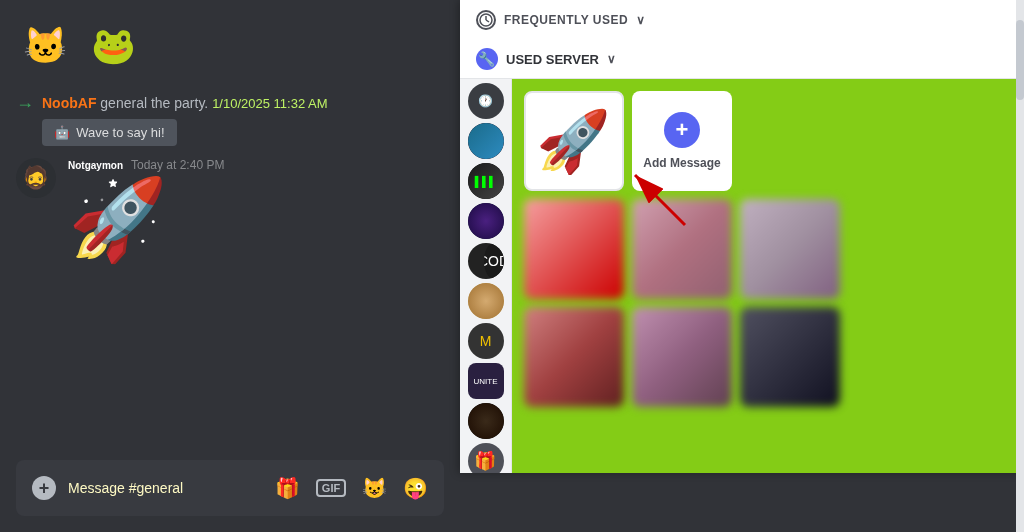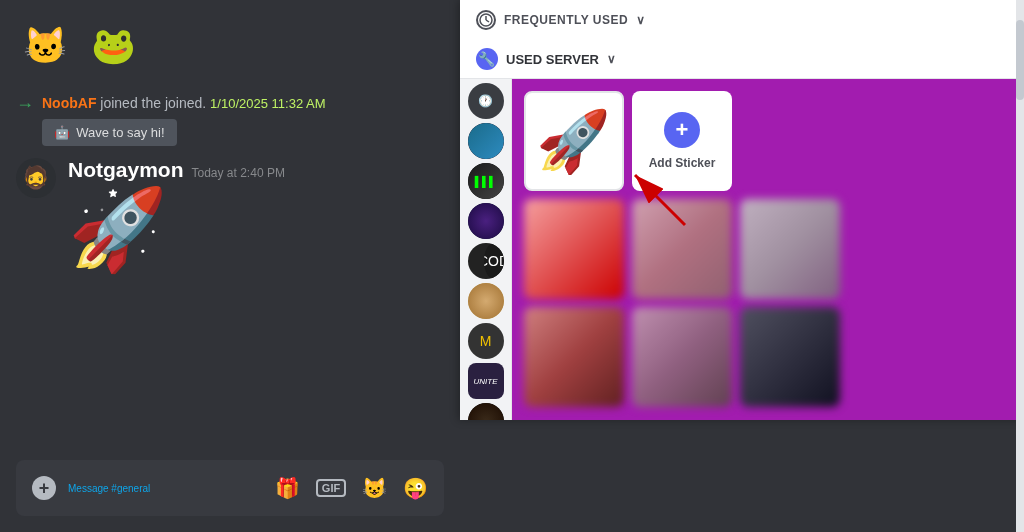--- a/index.html
+++ b/index.html
@@ -112,21 +112,21 @@
 
     .message-header {
       display: flex;
       align-items: baseline;
       gap: 8px;
     }
 
     .msg-username {
       color: #ffffff;
       font-weight: 600;
-      font-size: 21px;
+      font-size: 10px;
     }
 
     .msg-timestamp {
       color: #87898c;
       font-size: 12px;
     }
 
     .rocket-emoji {
       font-size: 80px;
       line-height: 1;
@@ -156,44 +156,44 @@
       justify-content: center;
       color: #383a40;
       font-size: 18px;
       font-weight: bold;
       cursor: pointer;
       flex-shrink: 0;
     }
 
     .input-placeholder {
       flex: 1;
-      color: #0ea5e9;
-      font-size: 10px;
+      color: #fef9c3;
+      font-size: 14px;
     }
 
     .input-icons {
       display: flex;
       gap: 16px;
       align-items: center;
     }
 
     .input-icon {
       color: #b5bac1;
       font-size: 20px;
       cursor: pointer;
     }
 
     
     .sticker-panel {
       position: absolute;
       right: 0;
       top: 0;
       width: 564px;
-      height: 420px;
-      background: #a21caf;
+      height: 473px;
+      background: #84cc16;
       display: flex;
       flex-direction: column;
       box-shadow: -2px 0 8px rgba(0,0,0,0.3);
       z-index: 10;
     }
 
     .panel-header {
       background: #ffffff;
       padding: 0 16px;
       border-bottom: 1px solid #e3e5e8;
@@ -415,21 +415,21 @@
     <div class="stickers-top">
       <div class="sticker-img">🐱</div>
       <div class="sticker-img">🐸</div>
     </div>
 
     <div class="system-block">
       <div class="system-message">
         <span class="arrow">→</span>
         <span>
           <span class="username">NoobAF</span>
-          <span> joined the joined. </span>
+          <span> general the party. </span>
           <span class="system-info">1/10/2025 11:32 AM</span>
         </span>
       </div>
       <div style="margin-left: 26px; margin-top: 6px;">
         <button class="wave-button">
           <span>🤖</span>
           <span>Wave to say hi!</span>
         </button>
       </div>
     </div>
@@ -499,38 +499,38 @@
       <div class="side-icon" style="background:#1a1a3e; overflow:hidden;">
         <div style="width:36px;height:36px;background:radial-gradient(circle,#4a2080,#1a0a40);border-radius:50%;"></div>
       </div>
       <div class="side-icon" style="background:#222; overflow:hidden; font-size:10px;">
         <div style="width:36px;height:36px;border-radius:50%;overflow:hidden;background:#1a1a1a;display:flex;align-items:center;justify-content:center;color:white;font-size:14px;margin-left:16px;">COD</div>
       </div>
       <div class="side-icon" style="background:#c0a060; overflow:hidden;">
         <div style="width:36px;height:36px;border-radius:50%;background:radial-gradient(circle,#d4aa70,#a07030);"></div>
       </div>
       <div class="side-icon" style="background:#333; font-size:14px; color:#f0c000;">M</div>
-      <div class="side-icon" style="background:#2a2040; font-size:9px; color:white; border-radius:8px;font-style:italic;">
+      <div class="side-icon" style="background:#2a2040; font-size:9px; color:white; border-radius:8px;">
         <div style="width:36px;height:36px;background:linear-gradient(135deg,#4040a0,#2020608);border-radius:8px;display:flex;align-items:center;justify-content:center;color:white;font-size:8px;">UNITE</div>
       </div>
       <div class="side-icon" style="background:#1a1a1a; overflow:hidden;">
         <div style="width:36px;height:36px;border-radius:50%;background:radial-gradient(circle,#3a2a1a,#1a0a00);"></div>
       </div>
       <div class="side-icon" style="background:#4e5058; font-size:18px;">🎁</div>
     </div>
 
     <div class="sticker-main">
 
       <div class="sticker-grid-row">
         <div class="sticker-item highlighted">
           <span style="font-size:60px;">🚀</span>
         </div>
         <div class="add-sticker-item">
           <div class="add-circle">+</div>
-          <span class="add-sticker-label">Add Sticker</span>
+          <span class="add-sticker-label">Add Message</span>
         </div>
       </div>
 
       <div class="sticker-grid-row">
         <div class="blurred-sticker red-tint"></div>
         <div class="blurred-sticker pink-tint"></div>
         <div class="blurred-sticker gray-tint"></div>
       </div>
 
       <div class="sticker-grid-row">

